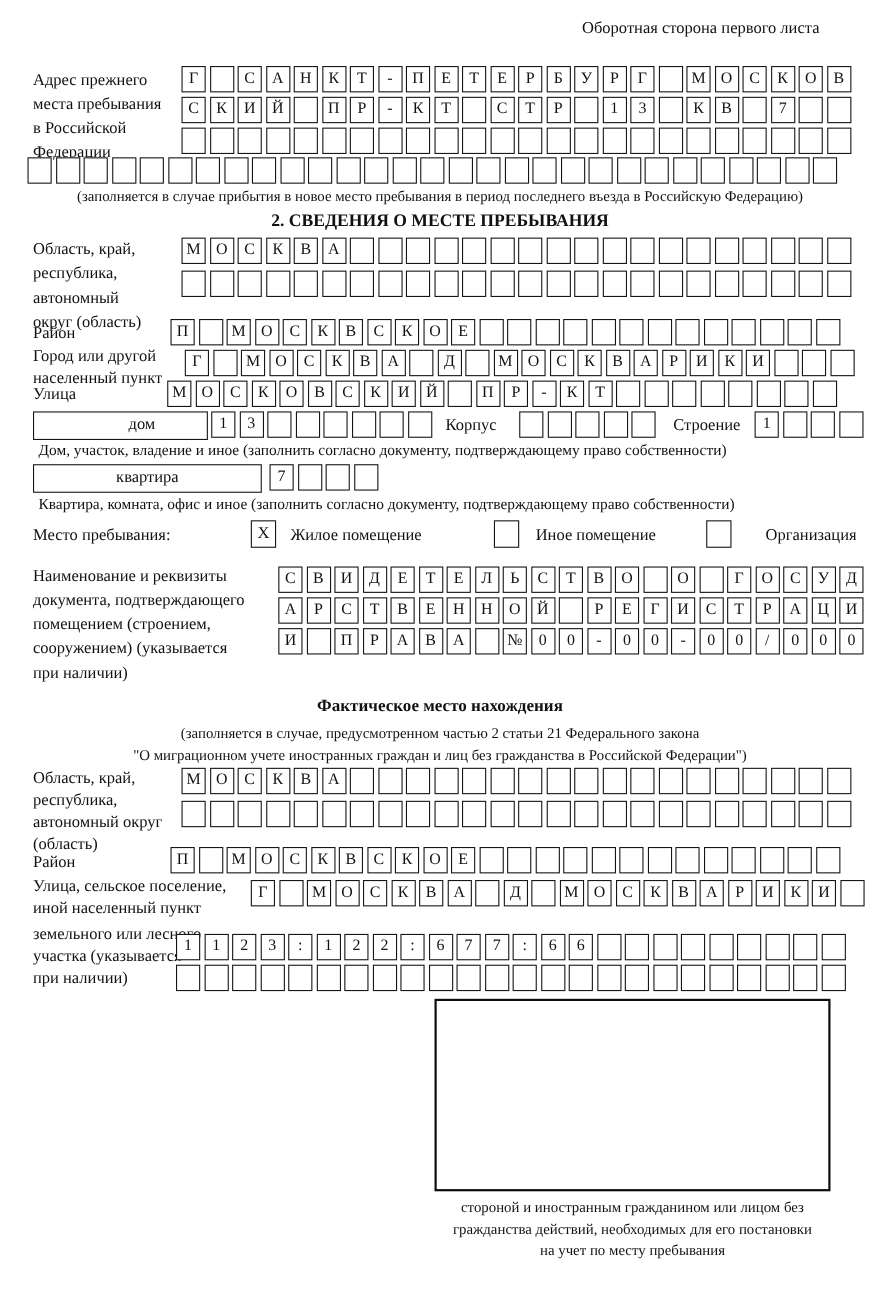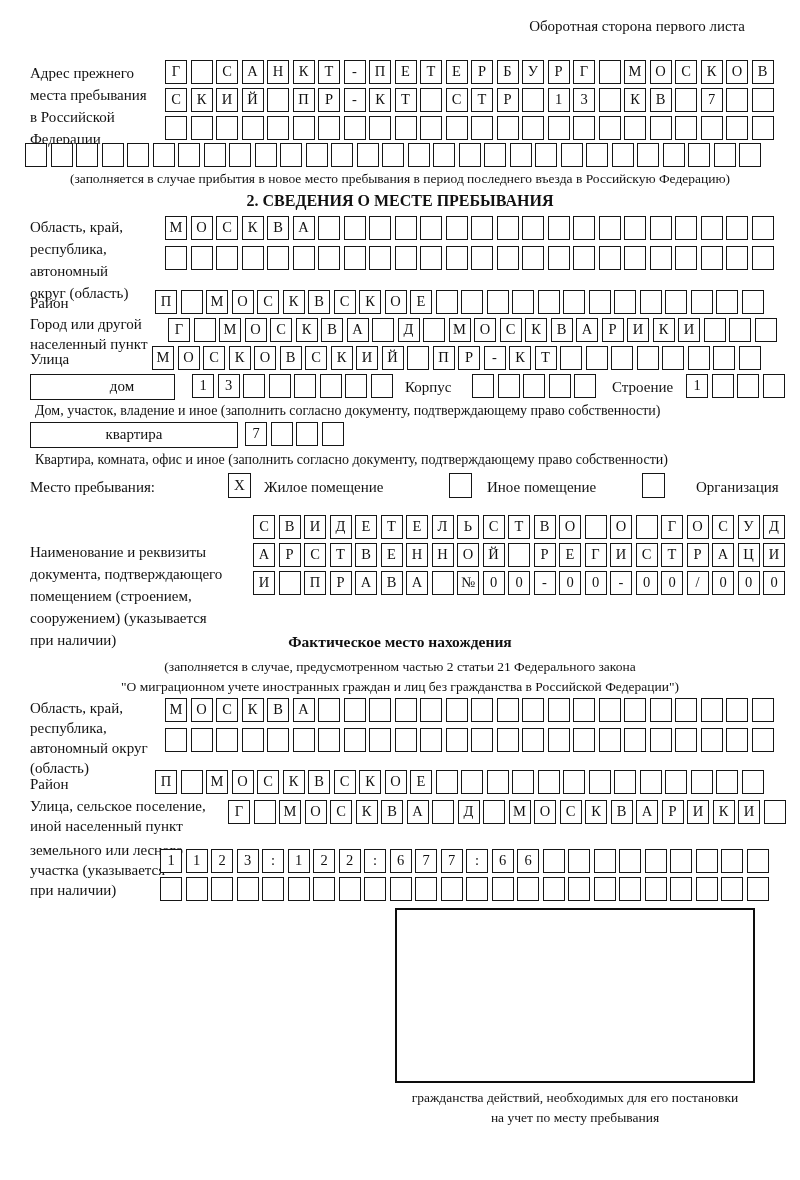--- a/index.html
+++ b/index.html
@@ -70,41 +70,41 @@
 
   <div class="abs lbl lbl--tight" style="left:30px; top:314px; width:150px;">
       <div class="ln">Город или другой</div>
       <div class="ln">населенный пункт</div>
     </div>
   <div class="abs cells" style="left:168px; top:318px;"><span class="cell">Г</span><span class="cell"></span><span class="cell">М</span><span class="cell">О</span><span class="cell">С</span><span class="cell">К</span><span class="cell">В</span><span class="cell">А</span><span class="cell"></span><span class="cell">Д</span><span class="cell"></span><span class="cell">М</span><span class="cell">О</span><span class="cell">С</span><span class="cell">К</span><span class="cell">В</span><span class="cell">А</span><span class="cell">Р</span><span class="cell">И</span><span class="cell">К</span><span class="cell">И</span><span class="cell"></span><span class="cell"></span><span class="cell"></span></div>
 
   <div class="abs lbl" style="left:30px; top:348px;">Улица</div>
   <div class="abs cells" style="left:152px; top:346px;"><span class="cell">М</span><span class="cell">О</span><span class="cell">С</span><span class="cell">К</span><span class="cell">О</span><span class="cell">В</span><span class="cell">С</span><span class="cell">К</span><span class="cell">И</span><span class="cell">Й</span><span class="cell"></span><span class="cell">П</span><span class="cell">Р</span><span class="cell">-</span><span class="cell">К</span><span class="cell">Т</span><span class="cell"></span><span class="cell"></span><span class="cell"></span><span class="cell"></span><span class="cell"></span><span class="cell"></span><span class="cell"></span><span class="cell"></span></div>
 
-  <div class="abs bigbox" style="left:30px; top:374px; width:145px;padding-left:39px;">дом</div>
+  <div class="abs bigbox" style="left:30px; top:374px; width:159px;padding-left:39px;">дом</div>
   <div class="abs cells" style="left:192px; top:374px;"><span class="cell">1</span><span class="cell">3</span><span class="cell"></span><span class="cell"></span><span class="cell"></span><span class="cell"></span><span class="cell"></span><span class="cell"></span></div>
   <div class="abs lbl" style="left:405px; top:376px;">Корпус</div>
   <div class="abs cells" style="left:472px; top:374px;"><span class="cell"></span><span class="cell"></span><span class="cell"></span><span class="cell"></span><span class="cell"></span></div>
   <div class="abs lbl" style="left:612px; top:376px;">Строение</div>
   <div class="abs cells" style="left:686px; top:374px;"><span class="cell">1</span><span class="cell"></span><span class="cell"></span><span class="cell"></span></div>
   <div class="abs caption" style="left:35px; top:403px; font-size:14px;">Дом, участок, владение и иное (заполнить согласно документу, подтверждающему право собственности)</div>
 
   <div class="abs bigbox" style="left:30px; top:422px; width:208px;">квартира</div>
   <div class="abs cells" style="left:245px; top:422px;"><span class="cell">7</span><span class="cell"></span><span class="cell"></span><span class="cell"></span></div>
   <div class="abs caption" style="left:35px; top:452px; font-size:14px;">Квартира, комната, офис и иное (заполнить согласно документу, подтверждающему право собственности)</div>
 
   <div class="abs lbl" style="left:30px; top:476px;">Место пребывания:</div>
   <span class="abs checkbox" style="left:228px; top:473px;">X</span>
   <div class="abs lbl" style="left:264px; top:476px;">Жилое помещение</div>
   <span class="abs checkbox" style="left:449px; top:473px;"></span>
   <div class="abs lbl" style="left:487px; top:476px;">Иное помещение</div>
   <span class="abs checkbox" style="left:642px; top:473px;"></span>
   <div class="abs lbl" style="left:696px; top:476px;">Организация</div>
 
-  <div class="abs lbl" style="left:30px; top:513px; width:230px;margin-top:28px;">
+  <div class="abs lbl" style="left:30px; top:513px; width:230px;">
       <div class="ln">Наименование и реквизиты</div>
       <div class="ln">документа, подтверждающего</div>
       <div class="ln">помещением (строением,</div>
       <div class="ln">сооружением) (указывается</div>
       <div class="ln">при наличии)</div>
     </div>
   <div class="abs cells" style="left:253px; top:515px;"><span class="cell">С</span><span class="cell">В</span><span class="cell">И</span><span class="cell">Д</span><span class="cell">Е</span><span class="cell">Т</span><span class="cell">Е</span><span class="cell">Л</span><span class="cell">Ь</span><span class="cell">С</span><span class="cell">Т</span><span class="cell">В</span><span class="cell">О</span><span class="cell"></span><span class="cell">О</span><span class="cell"></span><span class="cell">Г</span><span class="cell">О</span><span class="cell">С</span><span class="cell">У</span><span class="cell">Д</span></div>
   <div class="abs cells" style="left:253px; top:543px;"><span class="cell">А</span><span class="cell">Р</span><span class="cell">С</span><span class="cell">Т</span><span class="cell">В</span><span class="cell">Е</span><span class="cell">Н</span><span class="cell">Н</span><span class="cell">О</span><span class="cell">Й</span><span class="cell"></span><span class="cell">Р</span><span class="cell">Е</span><span class="cell">Г</span><span class="cell">И</span><span class="cell">С</span><span class="cell">Т</span><span class="cell">Р</span><span class="cell">А</span><span class="cell">Ц</span><span class="cell">И</span></div>
   <div class="abs cells" style="left:253px; top:571px;"><span class="cell">И</span><span class="cell"></span><span class="cell">П</span><span class="cell">Р</span><span class="cell">А</span><span class="cell">В</span><span class="cell">А</span><span class="cell"></span><span class="cell">№</span><span class="cell">0</span><span class="cell">0</span><span class="cell">-</span><span class="cell">0</span><span class="cell">0</span><span class="cell">-</span><span class="cell">0</span><span class="cell">0</span><span class="cell">/</span><span class="cell">0</span><span class="cell">0</span><span class="cell">0</span></div>
 
@@ -133,17 +133,18 @@
   <div class="abs lbl lbl--tight" style="left:30px; top:840px; width:200px;">
       <div class="ln">земельного или лесного</div>
       <div class="ln">участка (указывается</div>
       <div class="ln">при наличии)</div>
     </div>
   <div class="abs cells" style="left:160px; top:849px;"><span class="cell">1</span><span class="cell">1</span><span class="cell">2</span><span class="cell">3</span><span class="cell">:</span><span class="cell">1</span><span class="cell">2</span><span class="cell">2</span><span class="cell">:</span><span class="cell">6</span><span class="cell">7</span><span class="cell">7</span><span class="cell">:</span><span class="cell">6</span><span class="cell">6</span><span class="cell"></span><span class="cell"></span><span class="cell"></span><span class="cell"></span><span class="cell"></span><span class="cell"></span><span class="cell"></span><span class="cell"></span><span class="cell"></span></div>
   <div class="abs cells" style="left:160px; top:877px;"><span class="cell"></span><span class="cell"></span><span class="cell"></span><span class="cell"></span><span class="cell"></span><span class="cell"></span><span class="cell"></span><span class="cell"></span><span class="cell"></span><span class="cell"></span><span class="cell"></span><span class="cell"></span><span class="cell"></span><span class="cell"></span><span class="cell"></span><span class="cell"></span><span class="cell"></span><span class="cell"></span><span class="cell"></span><span class="cell"></span><span class="cell"></span><span class="cell"></span><span class="cell"></span><span class="cell"></span></div>
 
   <div class="abs stamp-box" style="left:395px; top:908px; width:360px; height:175px;"></div>
   <div class="abs stamp-caption" style="left:370px; top:1088px; width:410px;">
+      <div class="ln">стороной и иностранным гражданином или лицом без</div>
       <div class="ln">гражданства действий, необходимых для его постановки</div>
       <div class="ln">на учет по месту пребывания</div>
     </div>
 
 </div>
 
 </body></html>

